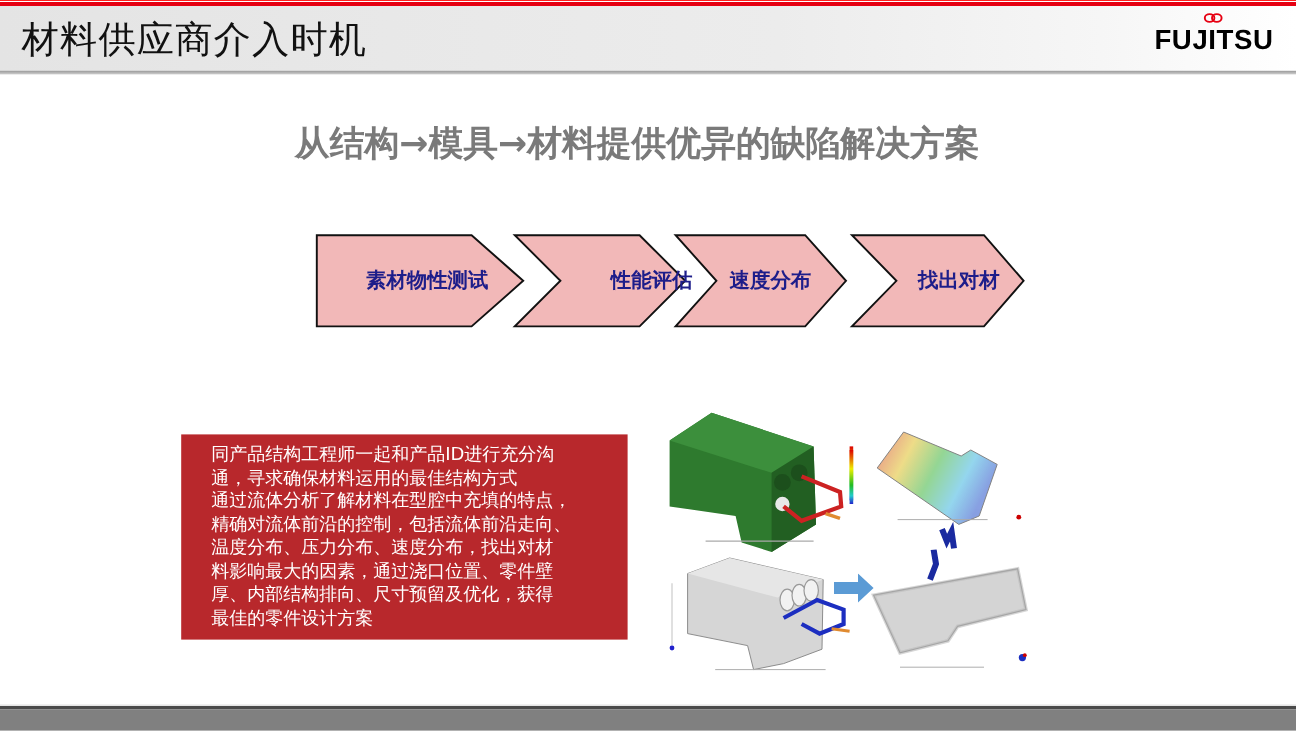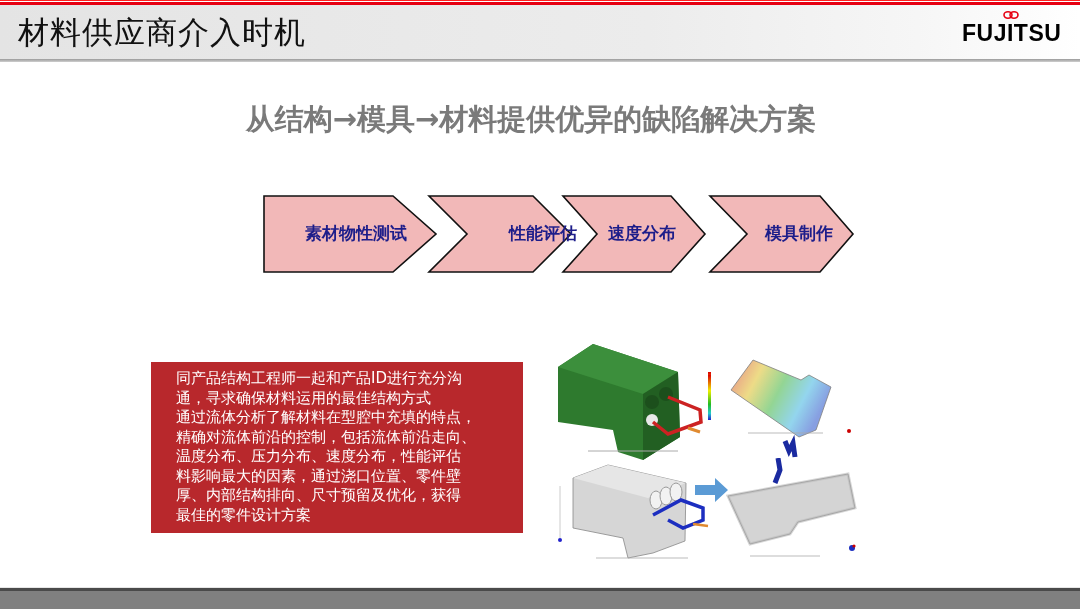--- a/index.html
+++ b/index.html
@@ -56,28 +56,28 @@
 
 <svg class="flow" viewBox="0 0 1080 609">
   <polygon points="264,196 393,196 436,234 393,272 264,272" fill="#f2b8b8" stroke="#111" stroke-width="1.6"></polygon>
   <polygon points="429,196 533,196 571,234 533,272 429,272 467,234" fill="#f2b8b8" stroke="#111" stroke-width="1.6"></polygon>
   <polygon points="563,196 671,196 705,234 671,272 563,272 597,234" fill="#f2b8b8" stroke="#111" stroke-width="1.6"></polygon>
   <polygon points="710,196 820,196 853,234 820,272 710,272 747,234" fill="#f2b8b8" stroke="#111" stroke-width="1.6"></polygon>
 </svg>
 <div class="step-label" style="left:305px;">素材物性测试</div>
 <div class="step-label" style="left:474px;margin-left:35px;">性能评估</div>
 <div class="step-label" style="left:608px;">速度分布</div>
-<div class="step-label" style="left:765px;">模具制作</div>
+<div class="step-label" style="left:765px;">找出对材</div>
 
 <div class="desc-box"></div>
 <div class="desc-text">同产品结构工程师一起和产品ID进行充分沟
 通，寻求确保材料运用的最佳结构方式
 通过流体分析了解材料在型腔中充填的特点，
 精确对流体前沿的控制，包括流体前沿走向、
-温度分布、压力分布、速度分布，性能评估
+温度分布、压力分布、速度分布，找出对材
 料影响最大的因素，通过浇口位置、零件壁
 厚、内部结构排向、尺寸预留及优化，获得
 最佳的零件设计方案</div>
 
 <svg class="sim" style="left:548px;top:342px;" width="165" height="120" viewBox="0 0 165 120">
   <polygon points="10,25 45,2 130,30 132,95 95,118 70,110 65,88 10,80" fill="#2e7a2e"></polygon>
   <polygon points="10,25 45,2 130,30 95,52" fill="#3c8f3c"></polygon>
   <polygon points="95,52 130,30 132,95 95,118" fill="#225f22"></polygon>
   <circle cx="104" cy="60" r="7" fill="#1c4f1c"></circle>
     <circle cx="118" cy="52" r="7" fill="#1c4f1c"></circle>

